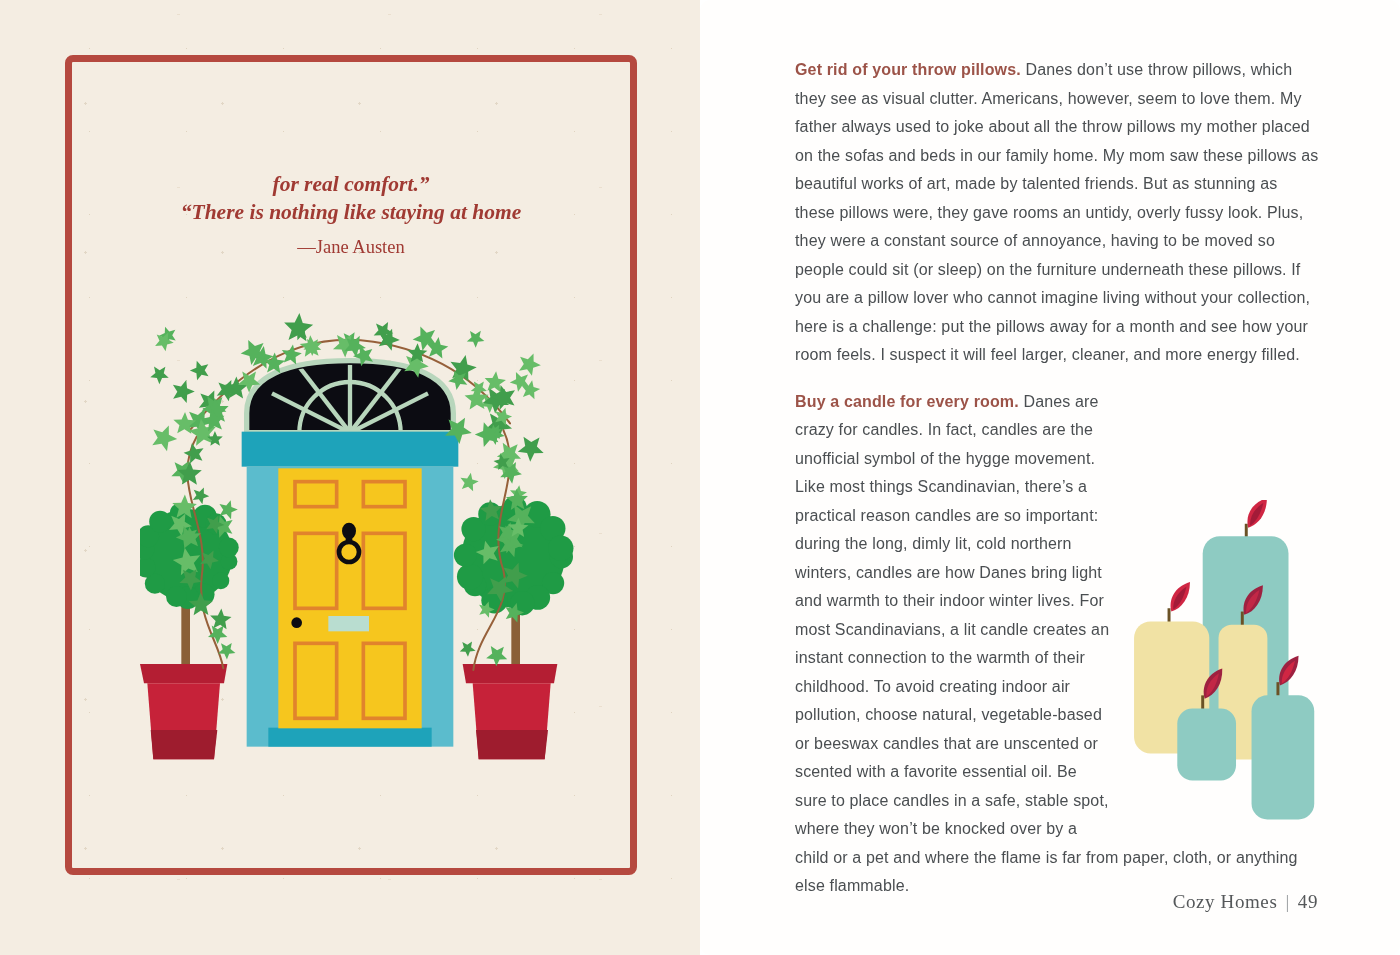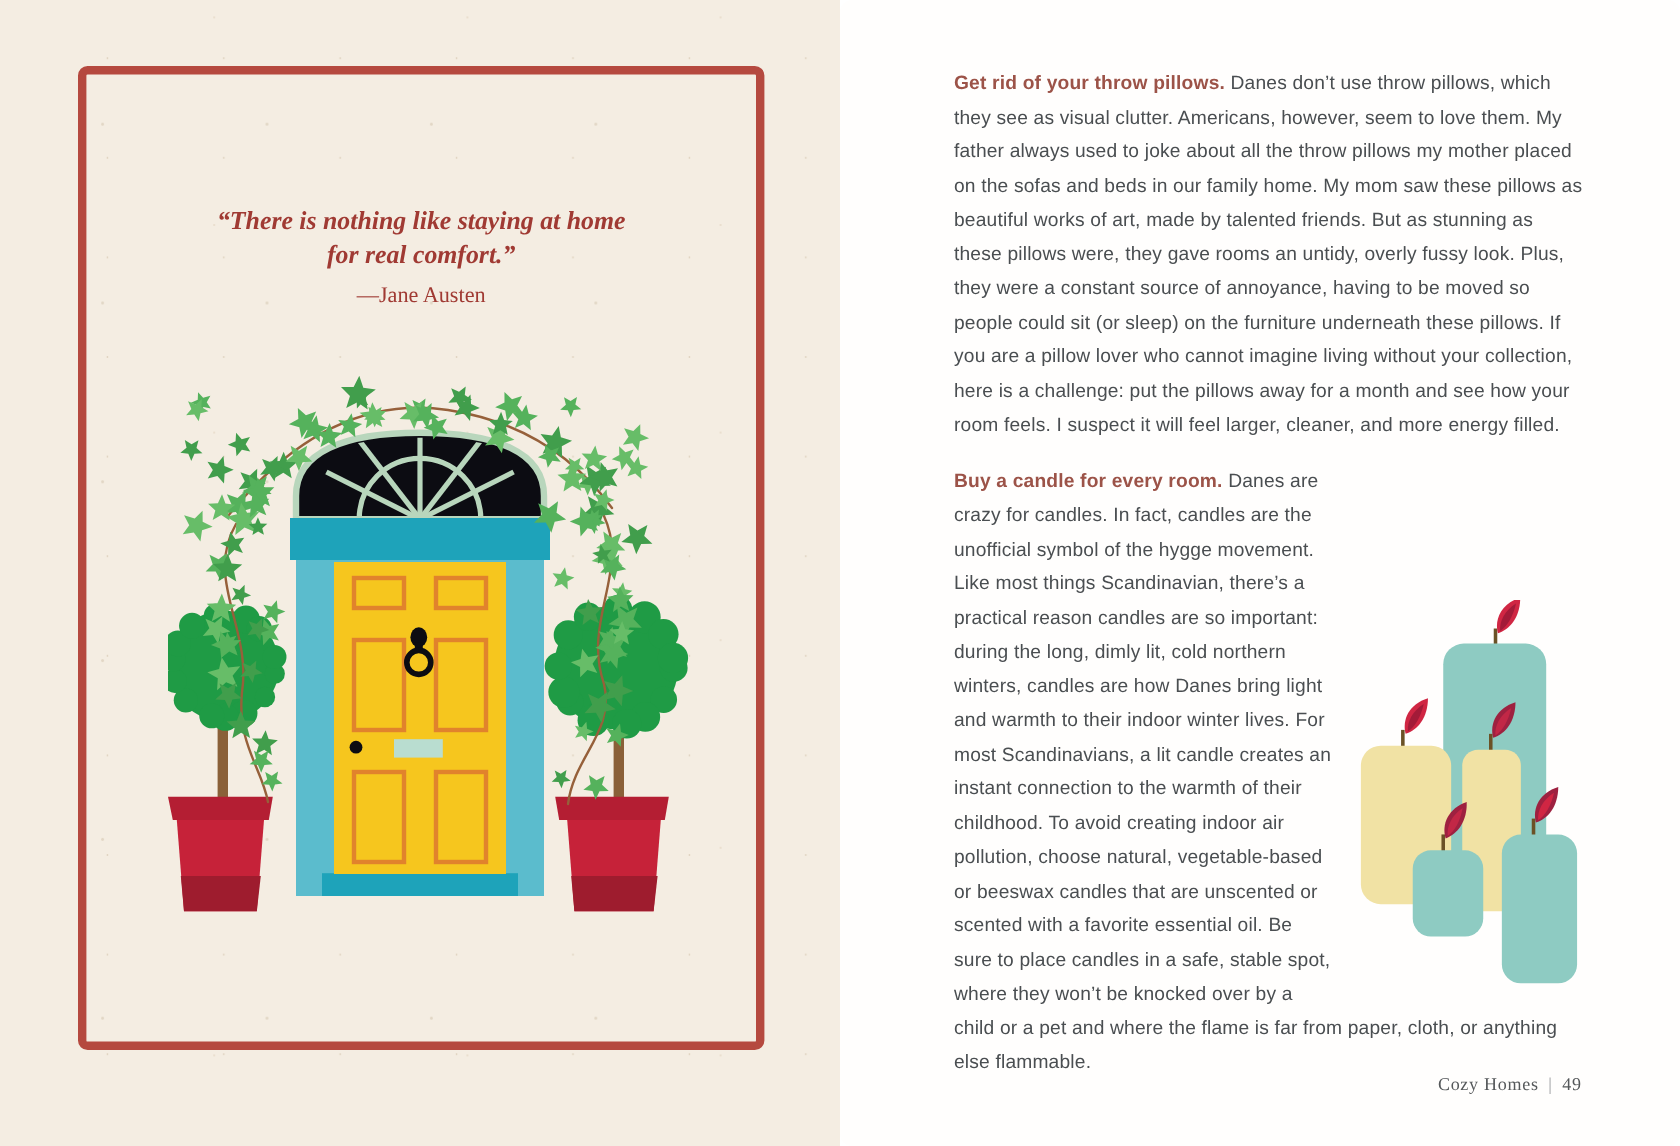--- a/index.html
+++ b/index.html
@@ -26,34 +26,34 @@
 
   
   .page-right{position:absolute;left:700px;top:0;width:700px;height:955px;background:#fffefd;border-radius:10px;}
   .text-col{position:absolute;left:95px;top:56px;width:525px;
     font-size:16px;line-height:28.5px;letter-spacing:0.15px;color:#4a4e51;}
   .text-col p{margin:0;}
   .para + .para{margin-top:18px;}
   .lead-in{font-weight:700;color:#9c5348;}
   .candle-float{float:right;width:195px;height:330px;margin:112px 0 0 14px;}
   .running-footer{position:absolute;right:82px;bottom:42px;
-    font-family:"Liberation Serif",serif;font-size:15px;letter-spacing:0.6px;color:#55585a;}
+    font-family:"Liberation Serif",serif;font-size:19px;letter-spacing:0.6px;color:#55585a;}
   .footer-sep{color:#9a9da0;padding:0 8px;font-weight:400;}
 </style>
 </head>
 <body>
 
 <div class="spread">
 
   <div class="page-left">
     <div class="border-frame"></div>
 
     <div class="quote-block">
+      <div class="quote-line">for real comfort.”</div>
       <div class="quote-line">“There is nothing like staying at home</div>
-      <div class="quote-line">for real comfort.”</div>
       <div class="quote-attribution">—Jane Austen</div>
     </div>
 
     <svg class="door-art" id="door-svg" viewBox="0 0 1320 1380" xmlns="http://www.w3.org/2000/svg">
       <defs>
         <clipPath id="fanclip">
           <path d="M 332 368 L 332 312 C 332 206 448 164 630 164 C 812 164 928 206 928 312 L 928 368 Z"></path>
         </clipPath>
       </defs>
 

